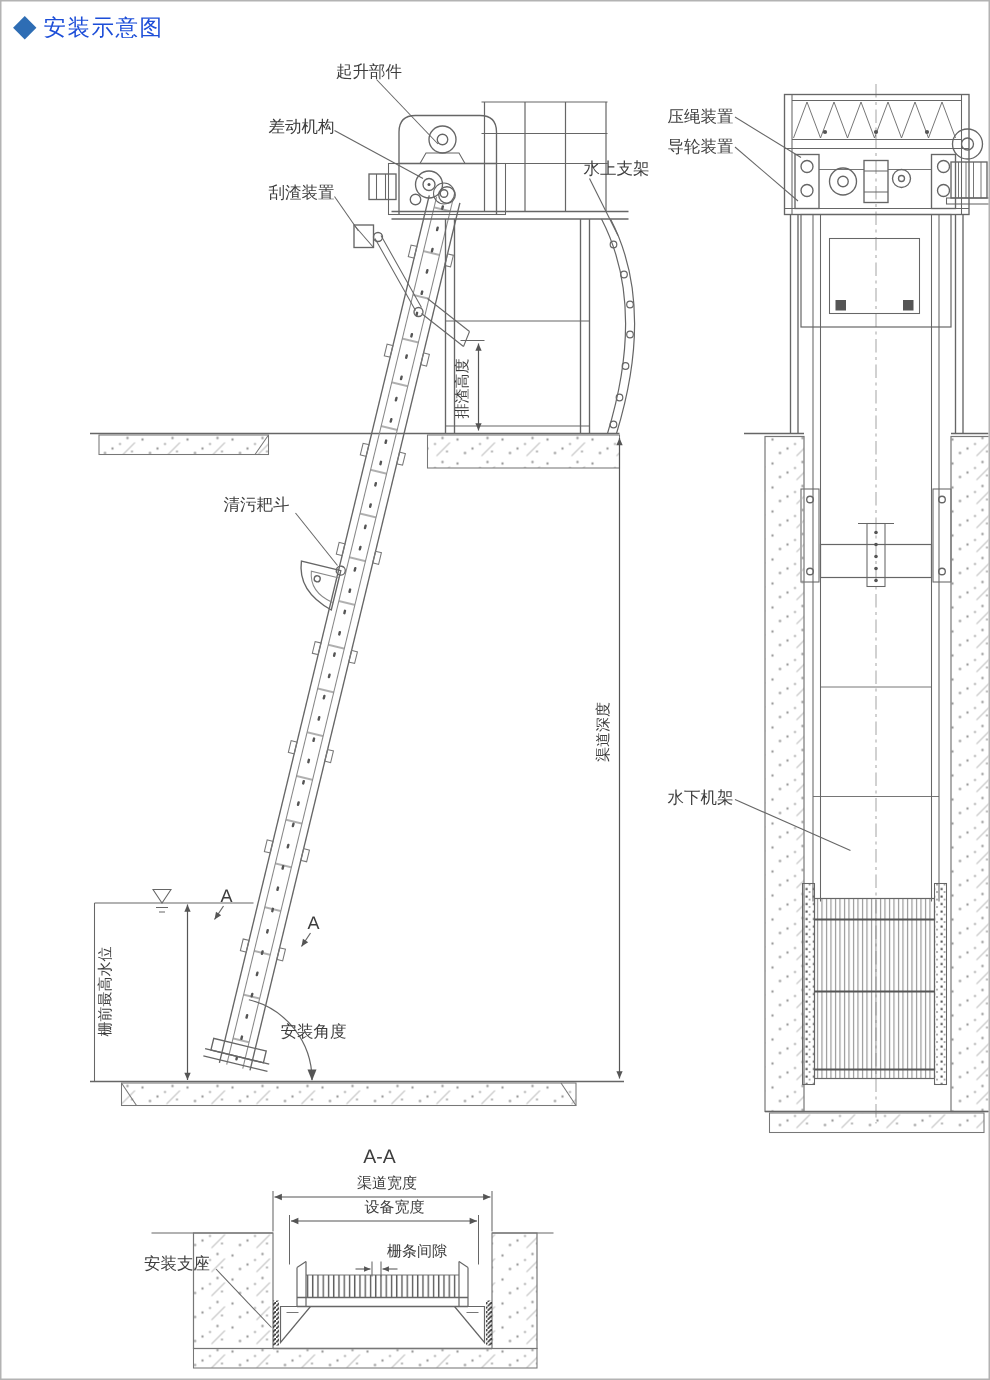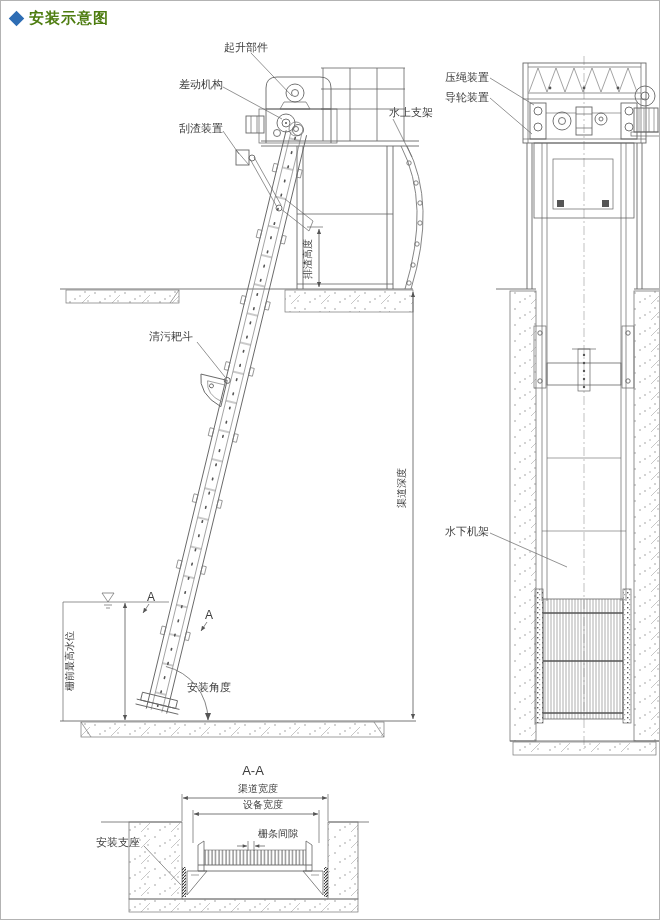--- a/index.html
+++ b/index.html
@@ -1,19 +1,19 @@
 <!DOCTYPE html>
 <html><head>
 <meta charset="utf-8">
 <style>
   html,body{margin:0;padding:0;background:#ffffff;}
   .frame{position:relative;width:660px;height:920px;background:#ffffff;border:1px solid #b3b3b3;box-sizing:border-box;overflow:hidden;font-family:"Liberation Sans",sans-serif;}
   .title-row{position:absolute;left:10px;top:8px;display:flex;align-items:center;gap:7px;}
   .diamond{width:11px;height:11px;background:#2e6db4;transform:rotate(45deg);}
-  .title-text{font-size:15px;font-weight:bold;color:#4d7c0f;letter-spacing:1px;}
+  .title-text{font-size:15px;font-weight:normal;color:#1d4ed8;letter-spacing:1px;}
   svg{position:absolute;left:0;top:0;}
   svg text{fill:#3d3d3d;font-family:"Liberation Sans",sans-serif;}
   .lbl{font-size:11px;}
   .dimtxt{font-size:10px;}
 </style>
 </head>
 <body>
 
 <div class="frame">
 

